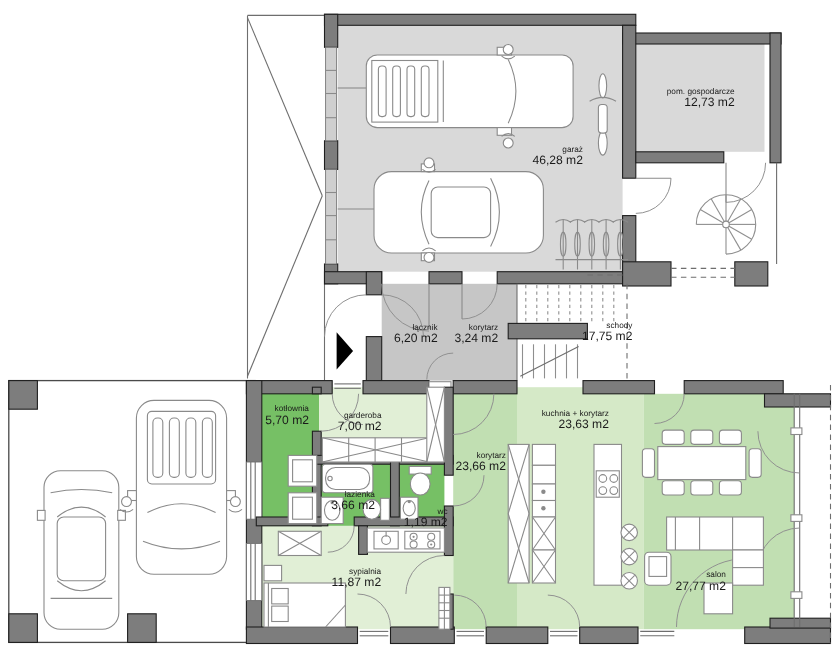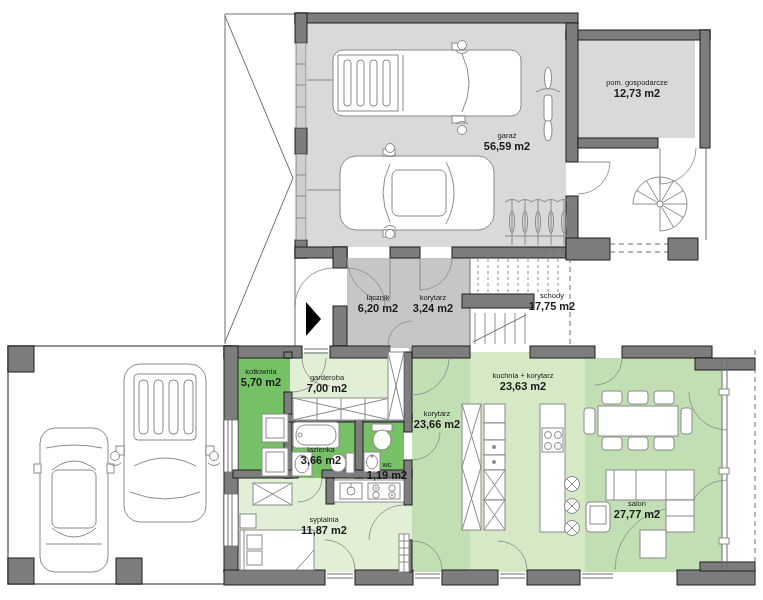--- a/index.html
+++ b/index.html
@@ -14,24 +14,24 @@
   .g-light{fill:var(--room_light_green);}
   .g-pale{fill:var(--room_pale_green);}
   .gdoor{fill:var(--garage_door);stroke:#777;stroke-width:0.8;}
   .fx{fill:#ffffff;stroke:var(--furniture_stroke);stroke-width:1;}
   .fx2{fill:none;stroke:var(--furniture_stroke);stroke-width:1;}
   .thin{fill:none;stroke:#6e6e6e;stroke-width:1;}
   .arc{fill:none;stroke:#909090;stroke-width:0.9;}
   .tread{stroke:#8f8f8f;stroke-width:1;fill:none;}
   .dash{stroke-dasharray:5 4;}
   .dash2{stroke-dasharray:3 3;}
-  .room-label{position:absolute;transform:translateX(-50%);text-align:center;
+  .room-label{position:absolute;transform:translateX(-50%);text-align:right;
               color:var(--label_text);line-height:1.2;white-space:nowrap;}
   .room-label .rn{font-size:7.5px;}
-  .room-label .ra{font-size:11px;font-weight:bold;}
+  .room-label .ra{font-size:11px;font-weight:normal;}
 </style>
 </head>
 <body>
 
 <div class="plan">
 <svg width="763" height="600" viewBox="0 0 763 600">
 
   <g>
     <line class="thin" x1="225" y1="14" x2="225" y2="344"></line>
     <line class="thin" x1="225" y1="14" x2="295" y2="14"></line>
@@ -475,21 +475,21 @@
   <g>
     <rect class="fx" x="586" y="502" width="24" height="30" rx="4"></rect>
     <rect class="fx2" x="590" y="506" width="16" height="18"></rect>
   </g>
   <rect class="fx" x="640" y="530" width="26" height="28"></rect>
 
 </svg>
 
 <div class="room-label" style="left:507px;top:131px">
   <div class="rn">garaż</div>
-  <div class="ra">56,59 m2</div>
+  <div class="ra">46,28 m2</div>
 </div>
 <div class="room-label" style="left:637px;top:78px">
   <div class="rn">pom. gospodarcze</div>
   <div class="ra">12,73 m2</div>
 </div>
 <div class="room-label" style="left:378px;top:293px">
   <div class="rn">łącznik</div>
   <div class="ra">6,20 m2</div>
 </div>
 <div class="room-label" style="left:433px;top:293px">
@@ -521,18 +521,18 @@
   <div class="ra">23,66 m2</div>
 </div>
 <div class="room-label" style="left:523px;top:371px">
   <div class="rn">kuchnia + korytarz</div>
   <div class="ra">23,63 m2</div>
 </div>
 <div class="room-label" style="left:324px;top:515px">
   <div class="rn">sypialnia</div>
   <div class="ra">11,87 m2</div>
 </div>
-<div class="room-label" style="left:637px;top:499px">
+<div class="room-label" style="left:637px;top:518px">
   <div class="rn">salon</div>
   <div class="ra">27,77 m2</div>
 </div>
 
 </div>
 
 </body></html>

